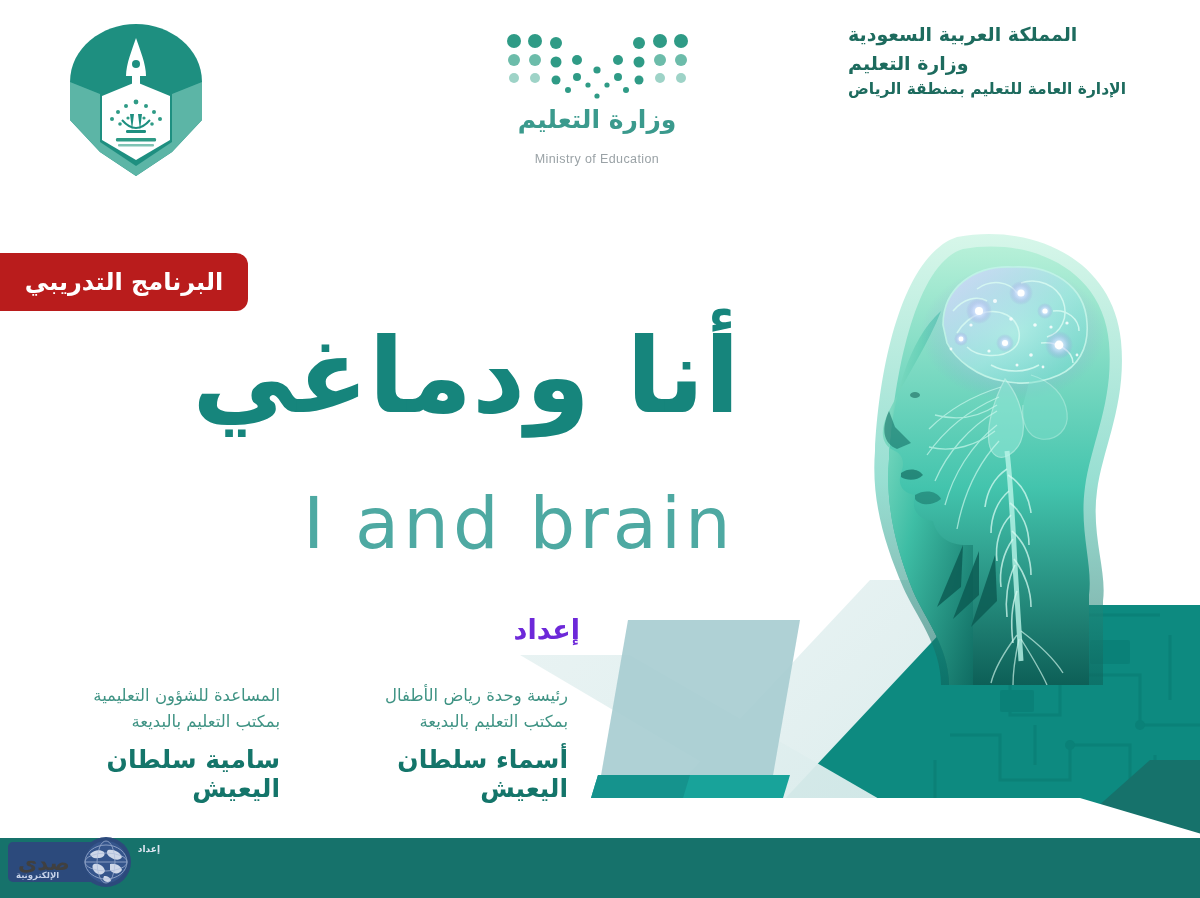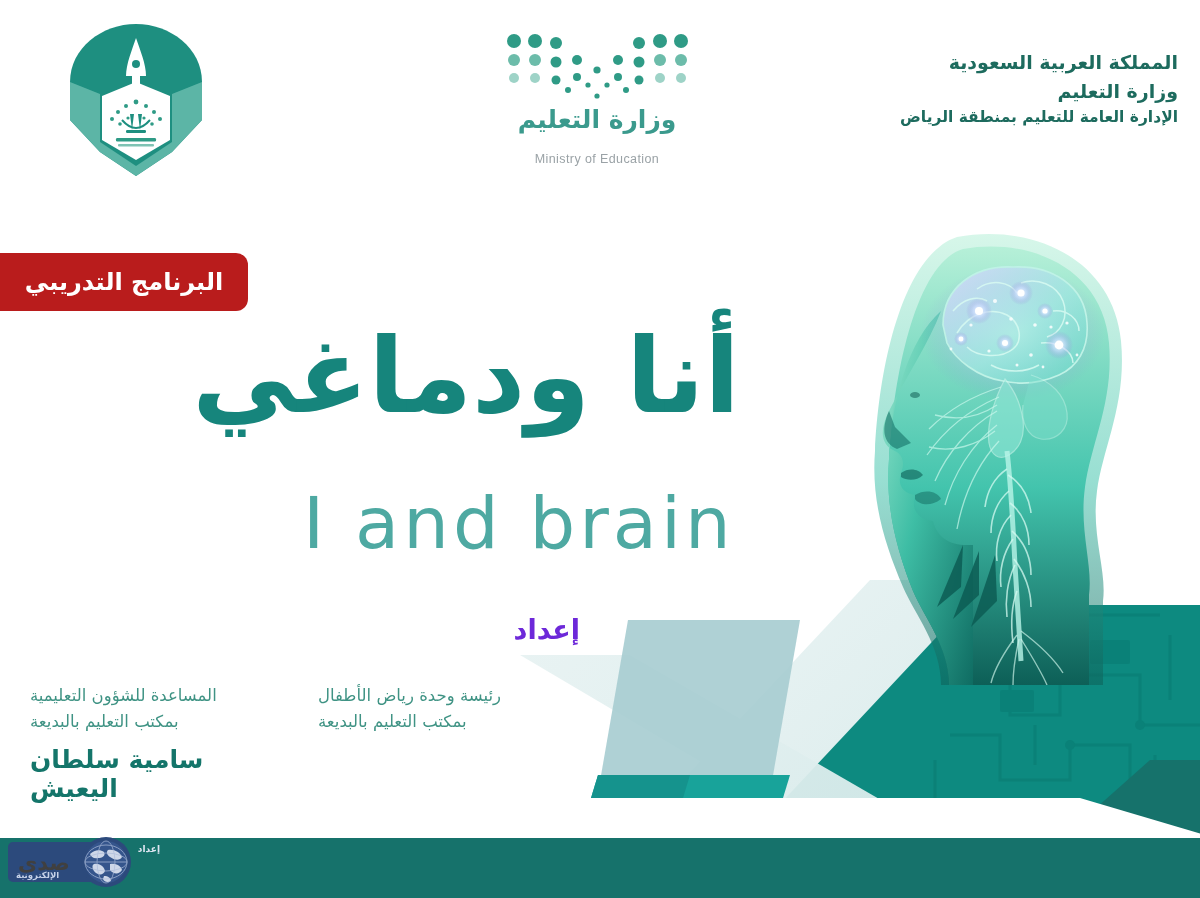--- a/index.html
+++ b/index.html
@@ -91,21 +91,21 @@
 
   
   .moe{position:absolute;left:492px;top:30px;width:210px;height:135px;text-align:center;}
   .moe-dots{width:190px;height:70px;margin:0 auto;}
   .moe-ar{margin-top:2px;font-size:25px;letter-spacing:1px;color:#3b9a8d;font-weight:600;
           font-family:"DejaVu Sans","Liberation Sans",sans-serif;line-height:1.1;}
   .moe-en{margin-top:18px;font-size:12.5px;color:#9aa2a6;letter-spacing:.4px;
           font-family:"Liberation Sans",sans-serif;direction:ltr;}
 
   
-  .htext{position:absolute;right:22px;top:48px;width:330px;text-align:right;color:#1d6b5e;
+  .htext{position:absolute;right:22px;top:20px;width:330px;text-align:left;color:#1d6b5e;
          line-height:1.52;}
   .htext div{font-weight:bold;}
   .htext .l1{font-size:19px;}
   .htext .l2{font-size:19px;}
   .htext .l3{font-size:15.5px;}
   .htext .l4{font-size:18px;}
 
   
   .badge{
     position:absolute;left:0;top:253px;width:248px;height:58px;z-index:5;
@@ -124,21 +124,21 @@
     position:absolute;left:303px;top:487px;z-index:5;direction:ltr;
     font-size:72px;color:#4ea9a2;line-height:1;letter-spacing:4px;
     font-family:"DejaVu Sans","Liberation Sans",sans-serif;font-weight:400;
   }
 
   
   .credits{position:absolute;left:0;top:614px;width:580px;z-index:6;}
   .credits-head-wrap{width:580px;display:flex;justify-content:flex-start;}
   .credits-head-inner{margin-left:245px;color:#6d28d9;font-size:27px;font-weight:bold;}
   .credit-cols{display:flex;justify-content:flex-start;gap:38px;margin-top:38px;padding-right:12px;}
-  .col{width:250px;text-align:left;color:#2f8d7c;}
+  .col{width:250px;text-align:right;color:#2f8d7c;}
   .col .role{font-size:16.5px;line-height:1.55;color:#3f9384;letter-spacing:.2px;}
   .col .name{margin-top:11px;font-size:25px;font-weight:bold;color:#14756a;}
 
   
   .artwork{position:absolute;left:845px;top:215px;width:330px;height:470px;z-index:3;}
 
   
   .watermark{position:absolute;left:8px;top:836px;width:160px;height:52px;z-index:8;}
   .wm-plate{position:absolute;left:0;top:6px;width:112px;height:40px;background:#2c4a7c;border-radius:5px;}
   .wm-top{position:absolute;right:8px;top:8px;font-size:9px;color:#dfe6f2;font-weight:bold;}
@@ -294,20 +294,21 @@
   <div class="title-en">I and brain</div>
 
   <div class="credits">
     <div class="credits-head-wrap">
       <div class="credits-head-inner">إعداد</div>
     </div>
     <div class="credit-cols">
       <div class="col">
         <div class="role">رئيسة وحدة رياض الأطفال</div>
         <div class="role">بمكتب التعليم بالبديعة</div>
+        <div class="name">أسماء سلطان اليعيش</div>
       </div>
       <div class="col">
         <div class="role">المساعدة للشؤون التعليمية</div>
         <div class="role">بمكتب التعليم بالبديعة</div>
         <div class="name">سامية سلطان اليعيش</div>
       </div>
     </div>
   </div>
 
   <svg class="artwork" viewBox="0 0 330 470">

